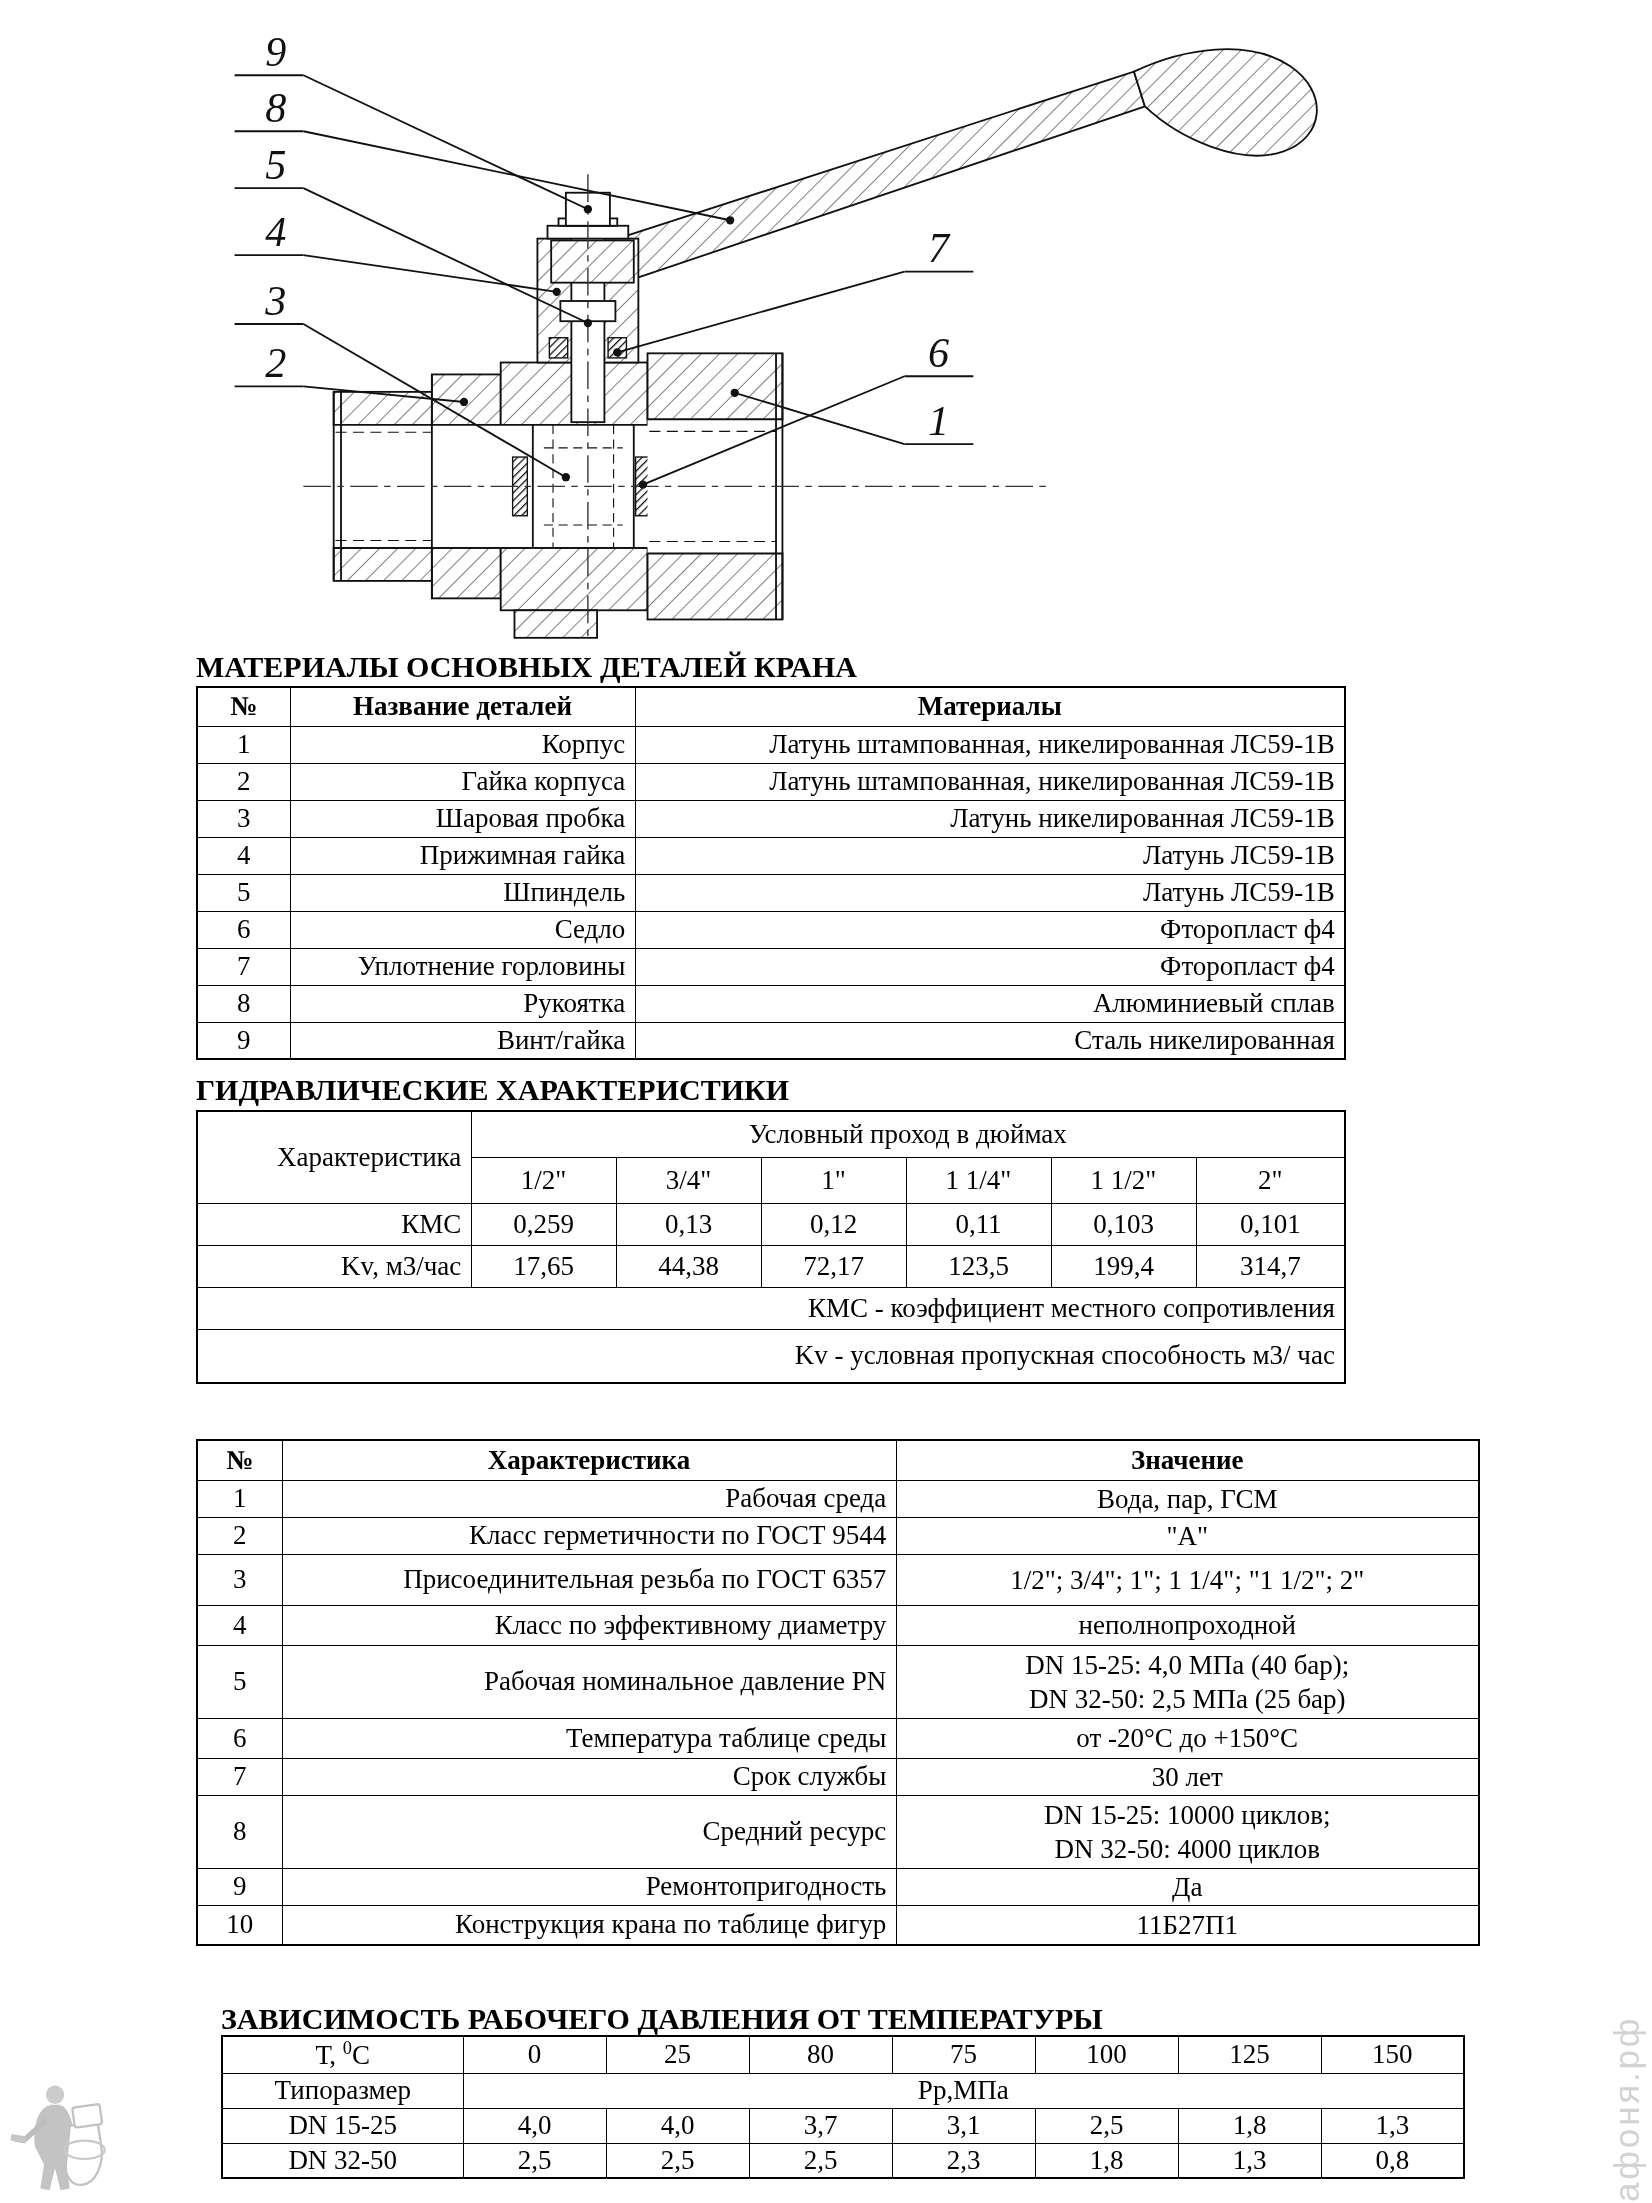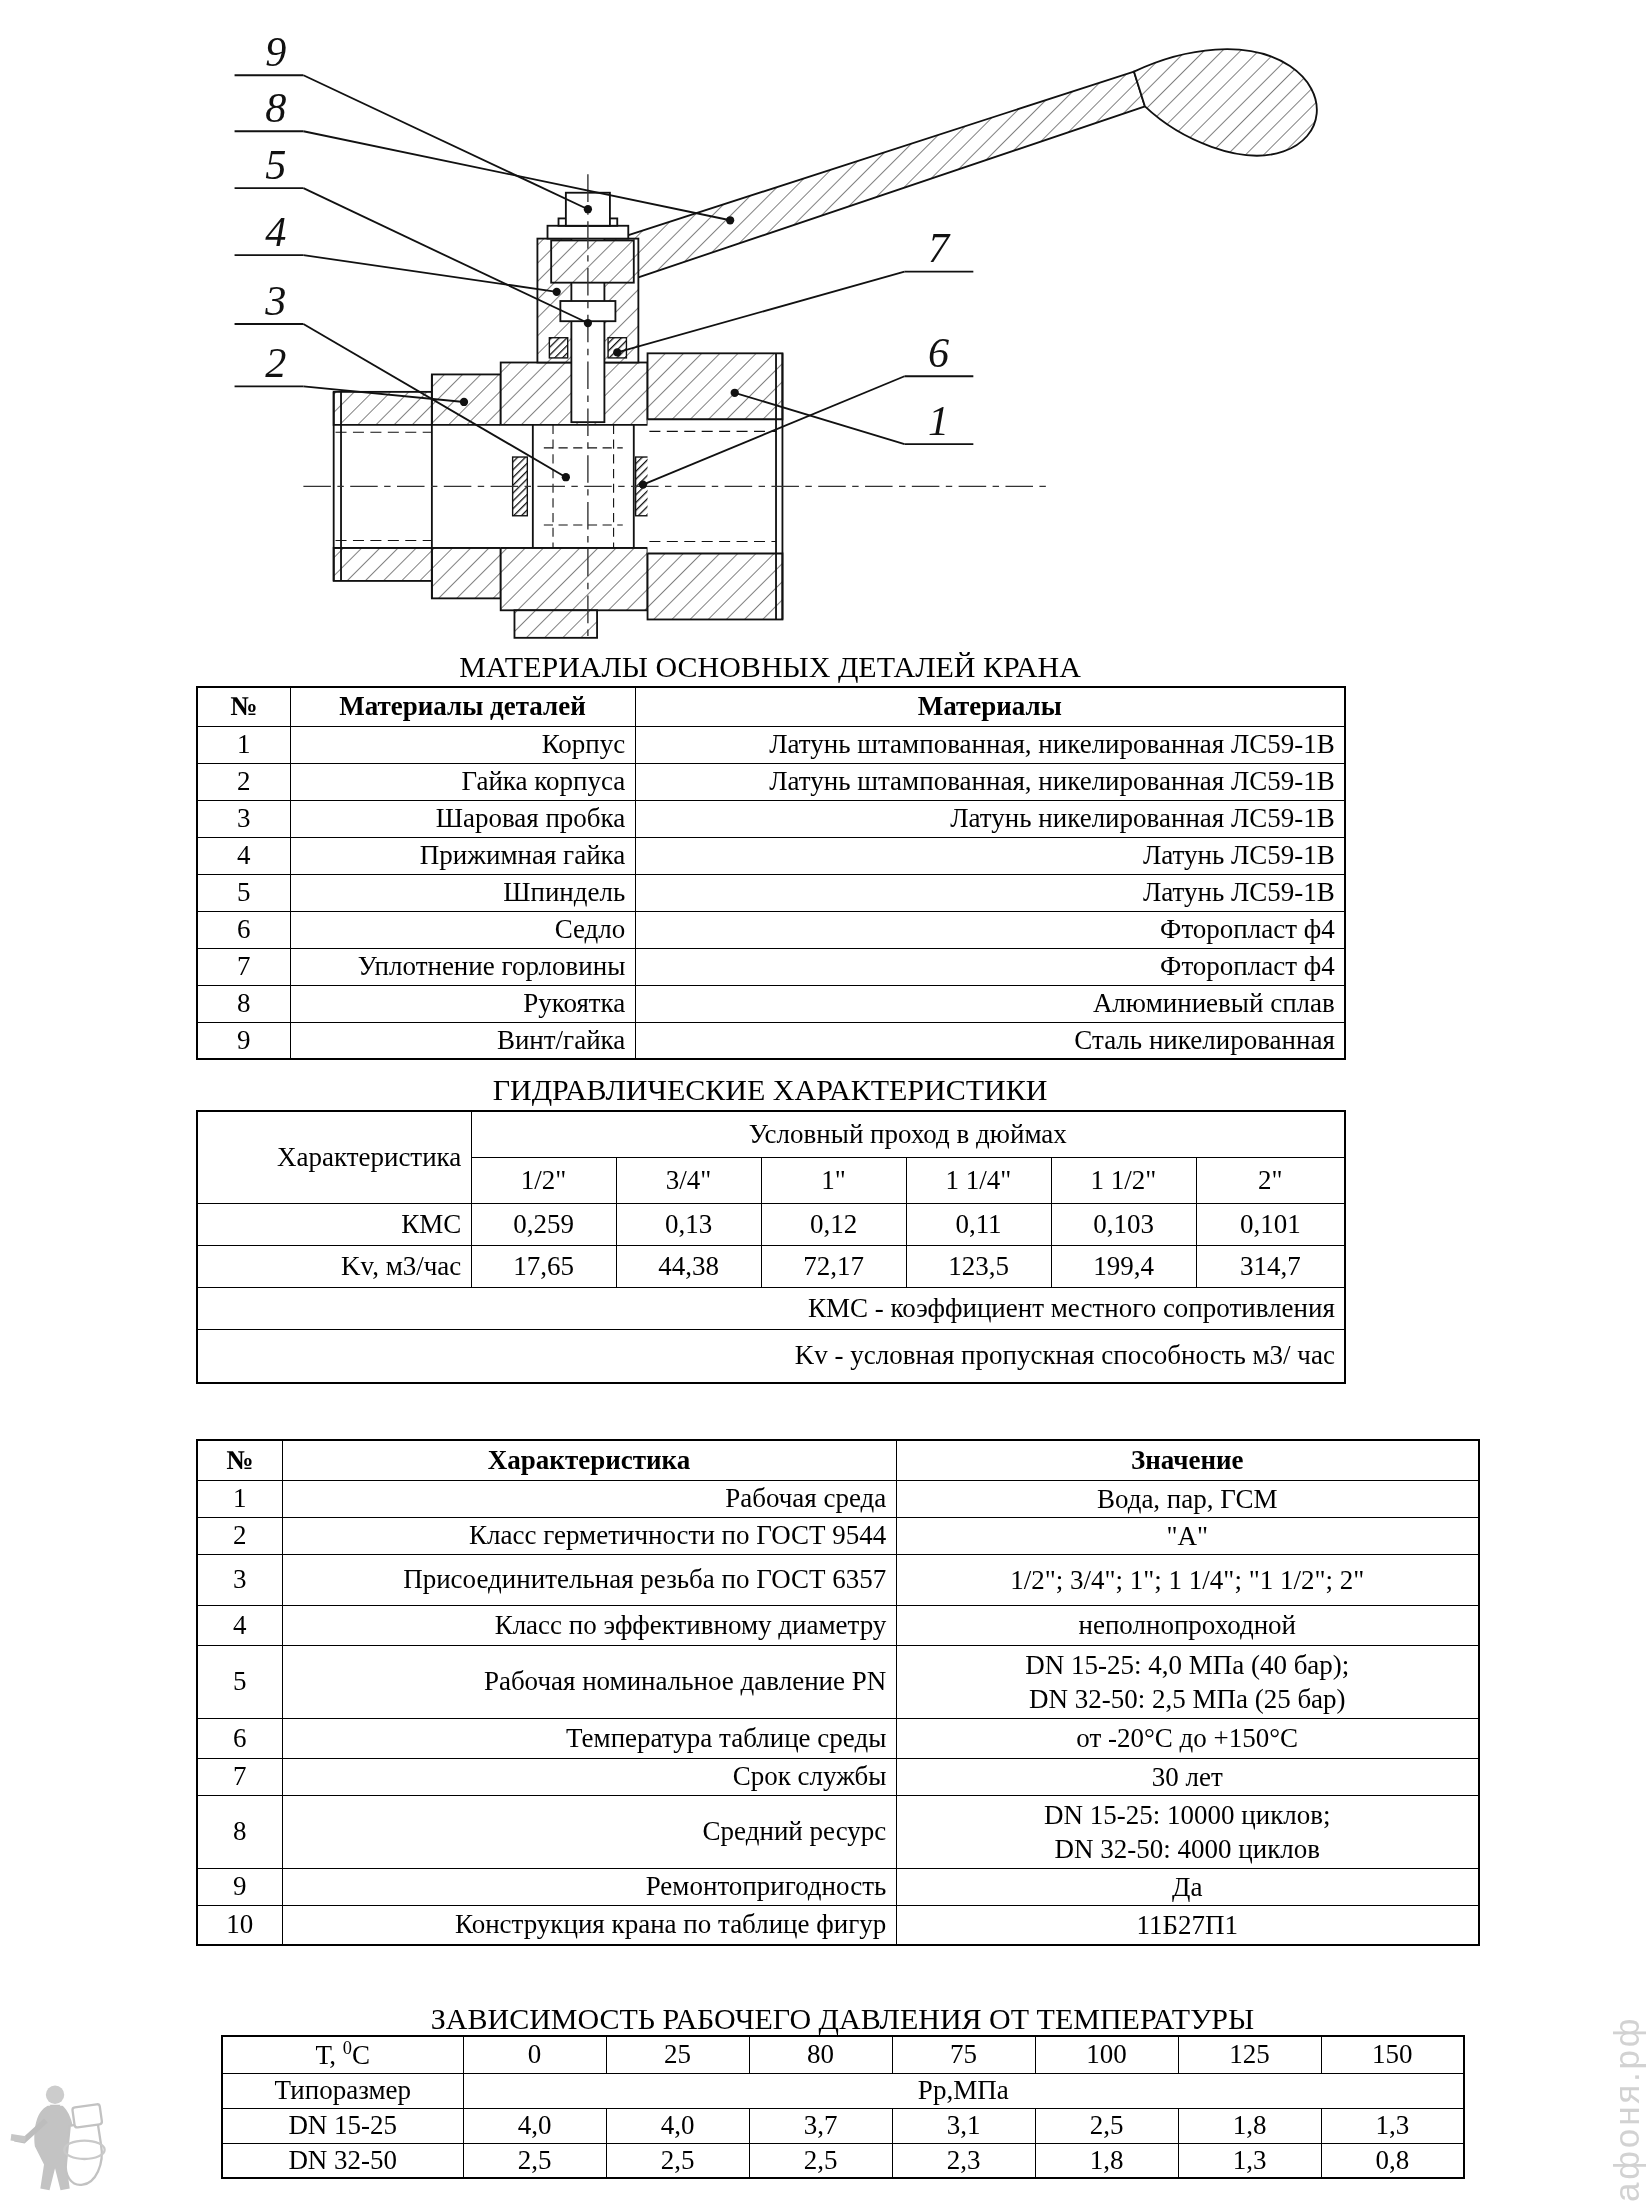--- a/index.html
+++ b/index.html
@@ -1,18 +1,18 @@
 <!DOCTYPE html>
 <html style="font-size:14.7px"><head>
 <meta charset="utf-8">
 <style>
   html,body{margin:0;padding:0;background:#fff}
   .page{position:relative;width:1653px;height:2204px;background:#fff;overflow:hidden;
         font-family:"Liberation Serif",serif;color:#000}
-  .title{position:absolute;font-weight:normal;font-size:30px;text-align:center;white-space:nowrap}
+  .title{position:absolute;font-weight:bold;font-size:30px;text-align:left;white-space:nowrap}
   table.t{position:absolute;border-collapse:collapse;table-layout:fixed;background:#fff;border:2.8px solid #000}
   table.t td{border:1.8px solid #000;font-size:27px;padding:0 9.2px;overflow:hidden;vertical-align:middle}
   td.c{text-align:center}
   td.l{text-align:right;padding-left:13.8px}
   td.hd{font-weight:bold;text-align:center}
   .v2{line-height:34px;text-align:center}
   sup{font-size:18.4px}
   .svgdraw{position:absolute;left:0;top:0}
   .co{font-size:46px;font-style:italic;text-anchor:middle;fill:#111;stroke:none;
       font-family:"Liberation Serif",serif}
@@ -182,21 +182,21 @@
 
   <table class="t" style="left:196px;top:686px;width:1148px">
     <colgroup>
         <col style="width:93px">
         <col style="width:345px">
         <col style="width:710px">
       </colgroup>
     <tbody>
         <tr style="height:39px">
       <td class="hd">№</td>
-      <td class="hd">Материалы деталей</td>
+      <td class="hd">Название деталей</td>
       <td class="hd">Материалы</td>
     </tr>
     <tr style="height:37px">
       <td class="c">1</td>
       <td class="l">Корпус</td>
       <td class="l">Латунь штампованная, никелированная ЛС59-1В</td>
     </tr>
     <tr style="height:37px">
       <td class="c">2</td>
       <td class="l">Гайка корпуса</td>

